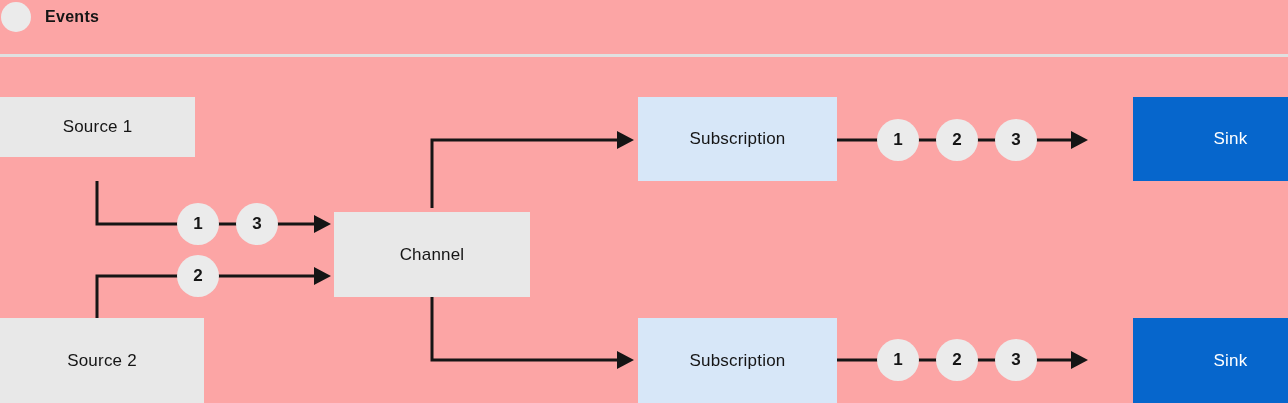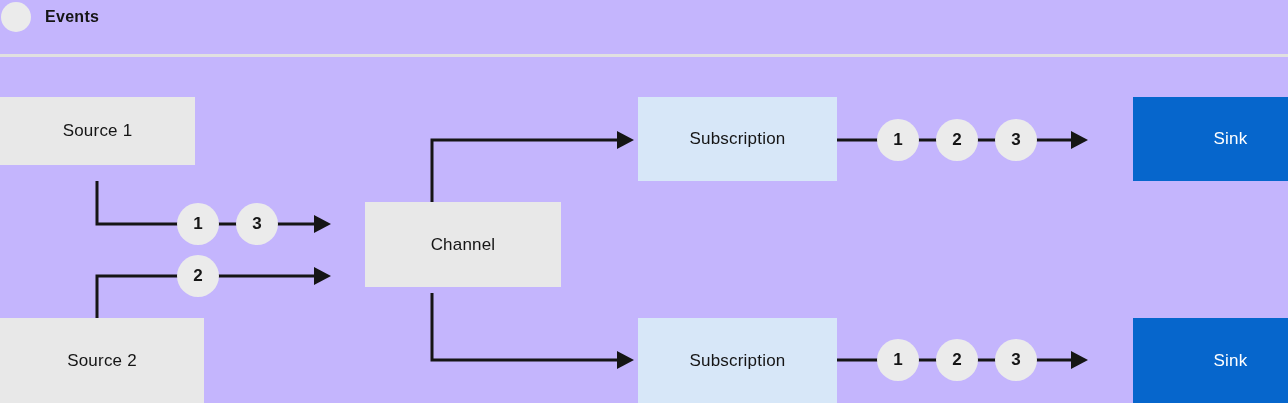--- a/index.html
+++ b/index.html
@@ -1,20 +1,20 @@
 <!DOCTYPE html>
 <html><head>
 <meta charset="utf-8">
 <style>
   html, body { margin: 0; padding: 0; background: #ffffff; }
   .canvas {
     position: relative;
     width: 1288px;
     height: 403px;
-    background: #c4b5fd;
+    background: #fca5a5;
     font-family: "Liberation Sans", sans-serif;
     overflow: hidden;
   }
   .legend-circle {
     position: absolute; left: 1px; top: 2px;
     width: 30px; height: 30px; border-radius: 50%;
     background: #EBEBEB;
   }
   .legend-label {
     position: absolute; left: 45px; top: 8px;
@@ -29,23 +29,23 @@
   
   .node {
     position: absolute; z-index: 2;
     display: flex; align-items: center; justify-content: center;
     font-size: 17px; color: #151515; letter-spacing: 0.2px;
   }
   .node.gray  { background: #E8E8E8; }
   .node.lblue { background: #D7E7F8; }
   .node.blue  { background: #0666CC; color: #ffffff; margin-left: 40px; }
 
-  .source1      { left: 0;      top: 97;  width: 195px; height: 68px; top: 97px; }
+  .source1      { left: 0;      top: 97;  width: 195px; height: 60px; top: 97px; }
   .source2      { left: 0;      top: 318px; width: 204px; height: 85px; }
-  .channel      { left: 334px;  top: 202px; width: 196px; height: 85px; margin-left: 31px; }
+  .channel      { left: 334px;  top: 212px; width: 196px; height: 85px; }
   .subscription1{ left: 638px;  top: 97px;  width: 199px; height: 84px; }
   .subscription2{ left: 638px;  top: 318px; width: 199px; height: 85px; }
   .sink1        { left: 1093px; top: 97px;  width: 195px; height: 84px; }
   .sink2        { left: 1093px; top: 318px; width: 195px; height: 85px; }
 
   
   .connectors { position: absolute; left: 0; top: 0; width: 1288px; height: 403px; z-index: 1; }
 
   
   .evt {

